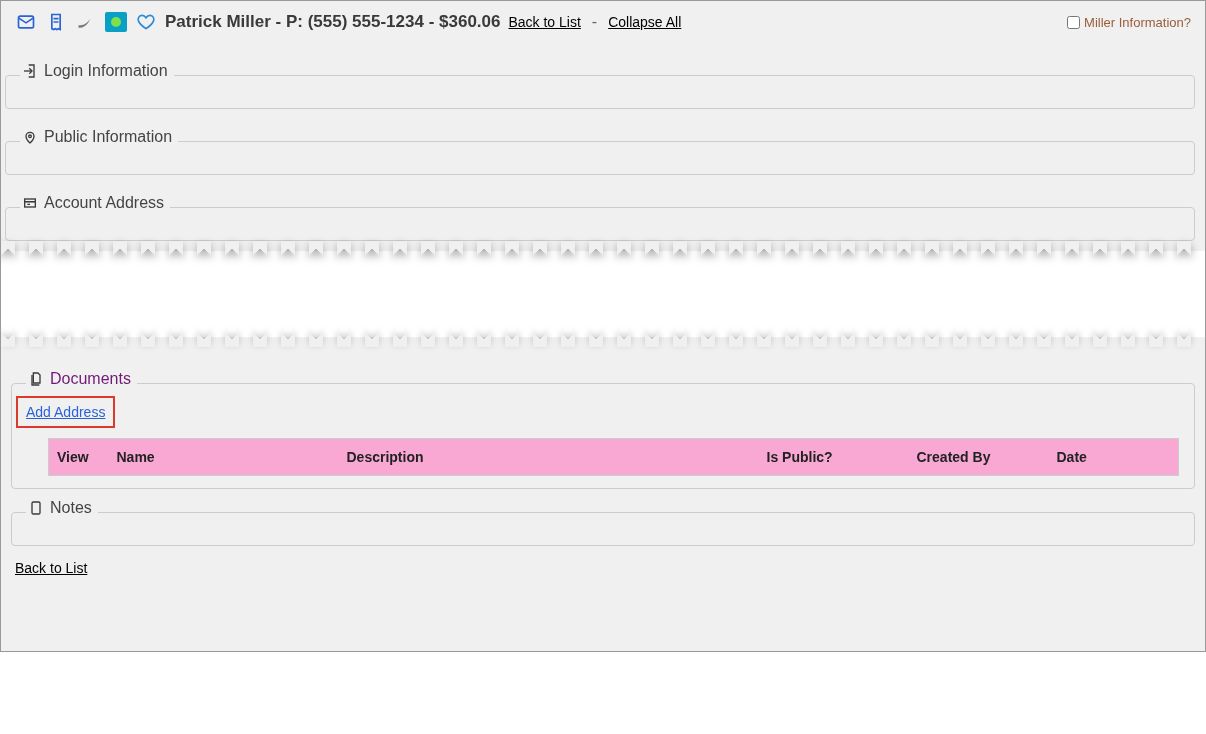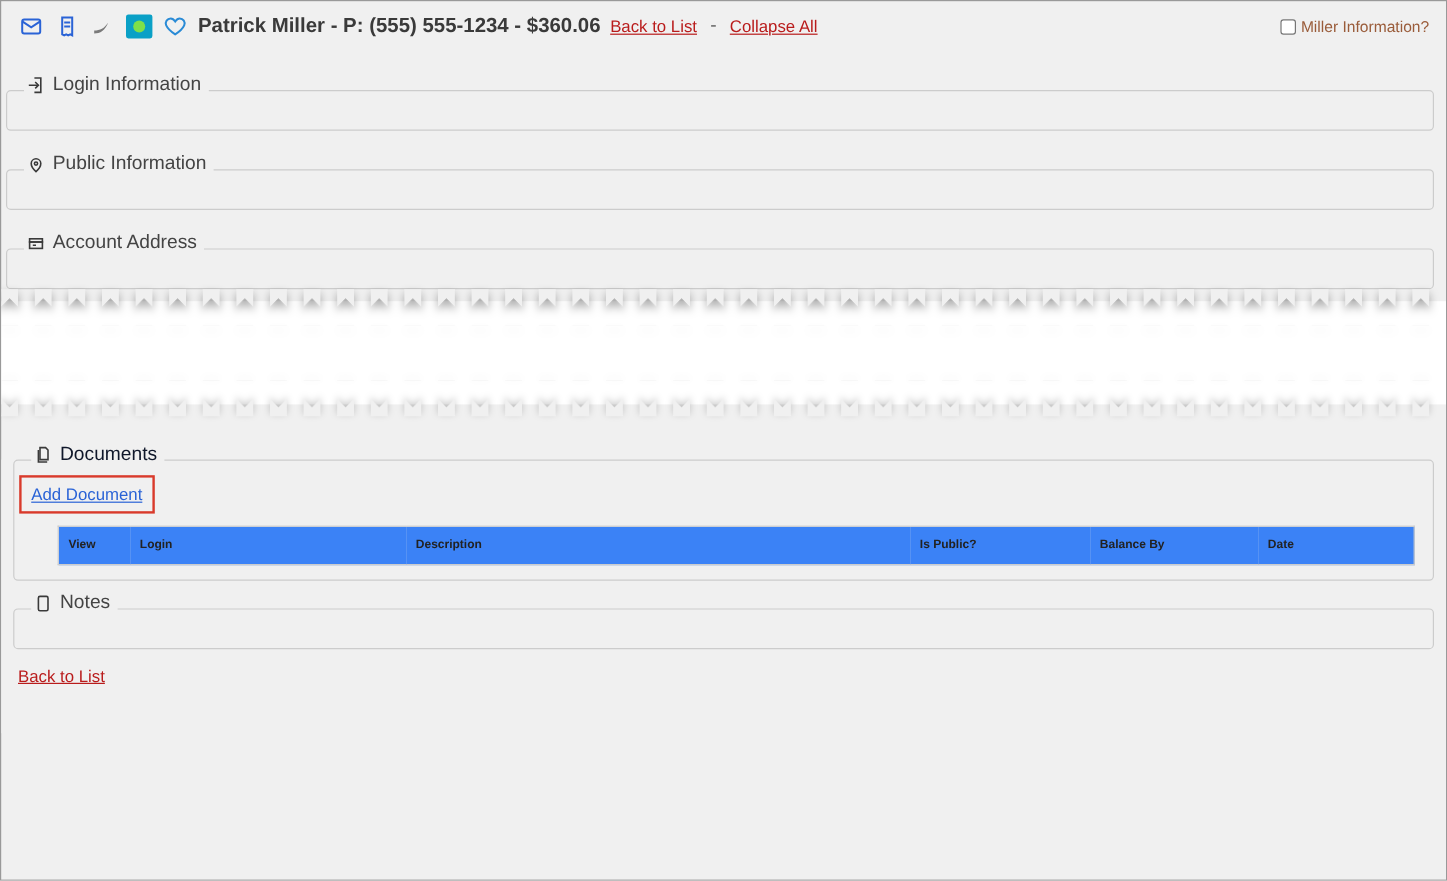--- a/index.html
+++ b/index.html
@@ -6,21 +6,21 @@
   body {
     margin: 0;
     padding: 0;
     font-family: Arial, Helvetica, sans-serif;
     background: #fff;
     color: #333;
     font-size: 14px;
   }
   .frame {
     width: 1206px;
-    height: 734px;
+    height: 652px;
     border: 1px solid #999;
     background: #f0f0f0;
     position: relative;
     overflow: hidden;
   }
   
   .header {
     display: flex;
     align-items: center;
     gap: 8px;
@@ -46,21 +46,21 @@
     border-radius: 50%;
     background: #7ee04a;
     display: block;
   }
   .title {
     font-weight: bold;
     color: #3a3a3a;
     font-size: 17px;
   }
   a.link {
-    color: #b91c1c;
+    color: #000000;
     text-decoration: underline;
     font-size: 14px;
     cursor: pointer;
   }
   .sep { color: #666; padding: 0 3px; }
   .confirm-wrap {
     margin-left: auto;
     display: flex; align-items: center; gap: 4px;
     color: #9a5c3a;
     font-size: 13px;
@@ -133,42 +133,42 @@
     position: relative;
     background: #f0f0f0;
     padding: 8px 8px 12px 8px;
   }
   .docs-section .legend {
     position: absolute;
     top: -14px; left: 14px;
     background: #f0f0f0;
     padding: 0 6px 0 2px;
     display: flex; align-items:center; gap:6px;
-    font-size: 16px; color:#0f172a;
+    font-size: 16px; color:#701a75;
   }
   .docs-section .legend svg{width:16px;height:16px;stroke:#3a3a3a;}
   .add-doc {
     display: inline-block;
     border: 2px solid #d93a2b;
     padding: 6px 8px;
     margin: 4px 0 10px -4px;
   }
   .add-doc a { color:#2a63d6; text-decoration: underline; font-size:14px; cursor:pointer;}
   table.docs {
     width: 97%;
     margin-left: 28px;
     border-collapse: collapse;
   }
   table.docs thead th {
-    background: #3b82f6;
+    background: #f9a8d4;
     border-top: 1px solid #ccc;
     border-bottom: 1px solid #ccc;
     text-align: left;
     font-weight: bold;
-    font-size: 10px;
+    font-size: 14px;
     color: #222;
     padding: 10px 8px;
   }
   table.docs thead th:first-child{border-left:1px solid #ccc;}
   table.docs thead th:last-child{border-right:1px solid #ccc;}
 
   .back-footer { padding: 14px 4px 40px 4px; }
 </style>
 </head>
 <body>
@@ -260,31 +260,31 @@
   <div class="docs-section">
     <div class="legend">
       <svg viewBox="0 0 24 24" fill="none" stroke-width="2">
             <path d="M8 3h7l3 3v12H8z"></path>
             <path d="M6 6v15h11"></path>
           </svg>
       <span>Documents</span>
     </div>
 
     <div class="add-doc">
-      <a>Add Document</a>
+      <a>Add Address</a>
     </div>
 
     <table class="docs">
       <thead>
         <tr>
           <th style="width:60px">View</th>
-          <th style="width:230px">Login</th>
+          <th style="width:230px">Name</th>
           <th style="width:420px">Description</th>
           <th style="width:150px">Is Public?</th>
-          <th style="width:140px">Balance By</th>
+          <th style="width:140px">Created By</th>
           <th>Date</th>
         </tr>
       </thead>
     </table>
   </div>
 
   <div class="section" style="margin-top:23px">
     <div class="legend">
       <svg viewBox="0 0 24 24" fill="none" stroke-width="2">
             <rect x="6" y="3" width="12" height="18" rx="2"></rect>

